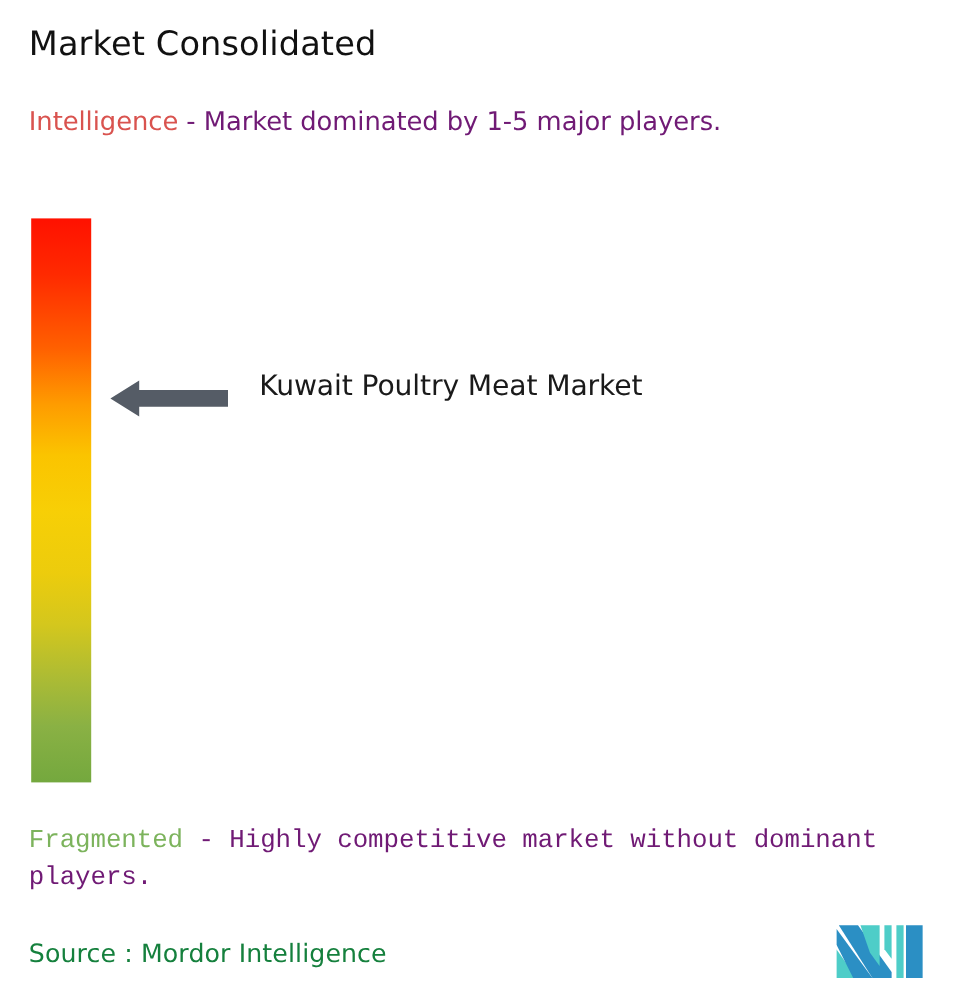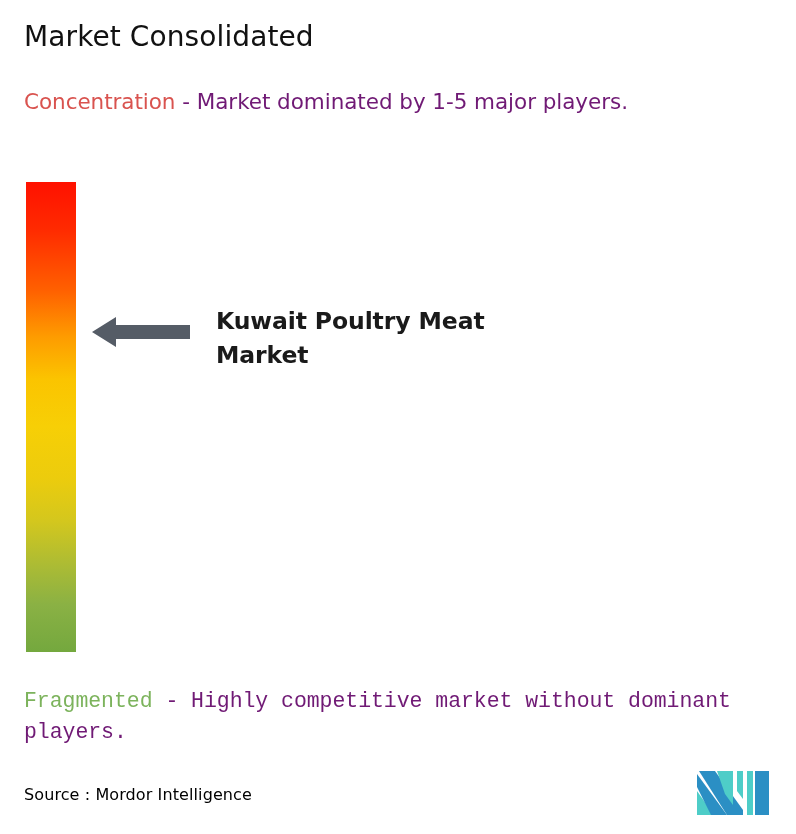--- a/index.html
+++ b/index.html
@@ -77,48 +77,47 @@
 
   #market-label {
     position: absolute;
     left: 216px;
     top: 304px;
     width: 330px;
     font-size: 23.5px;
     line-height: 34px;
     color: #1a1a1a;
     letter-spacing: -0.1px;
-    font-weight: bold;
   }
 
   #source-text {
     position: absolute;
     left: 24px;
     top: 782px;
-    font-size: 16px;
+    font-size: 21px;
     line-height: 26px;
-    color: #000000;
+    color: #15803d;
     letter-spacing: 0.1px;
     white-space: nowrap;
   }
 
   #brand-logo {
     position: absolute;
     left: 697px;
     top: 769px;
     width: 72px;
     height: 46px;
   }
 </style>
 </head>
 <body>
 
 <div id="page-title">Market Consolidated</div>
 
-<div class="legend-line" id="legend-consolidated"><span class="legend-term term-consolidated">Concentration</span><span class="legend-desc">  - Market dominated by 1-5 major players.</span></div>
+<div class="legend-line" id="legend-consolidated"><span class="legend-term term-consolidated">Intelligence</span><span class="legend-desc">  - Market dominated by 1-5 major players.</span></div>
 
 <div id="concentration-bar"></div>
 
 <svg id="pointer-arrow" viewBox="0 0 102 38">
   <polygon points="2,19 26,4 26,12 100,12 100,26 26,26 26,34" fill="#555c66"></polygon>
 </svg>
 
 <div id="market-label">Kuwait Poultry Meat Market</div>
 
 <div class="legend-line" id="legend-fragmented"><span class="legend-term term-fragmented">Fragmented</span><span class="legend-desc">   - Highly competitive market without dominant players.</span></div>

